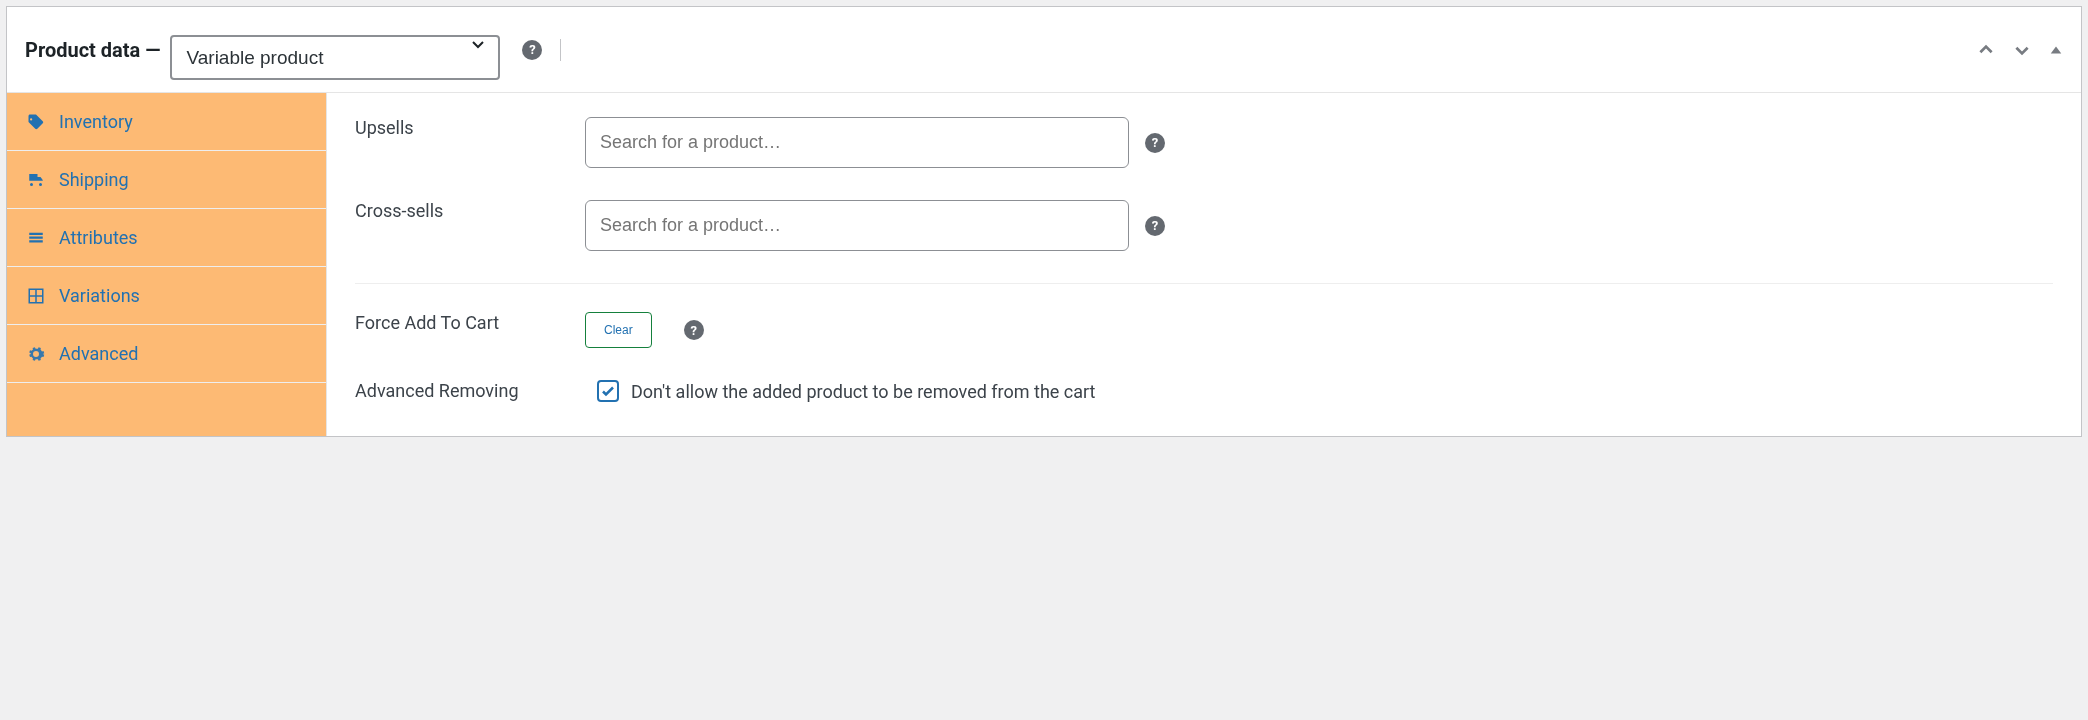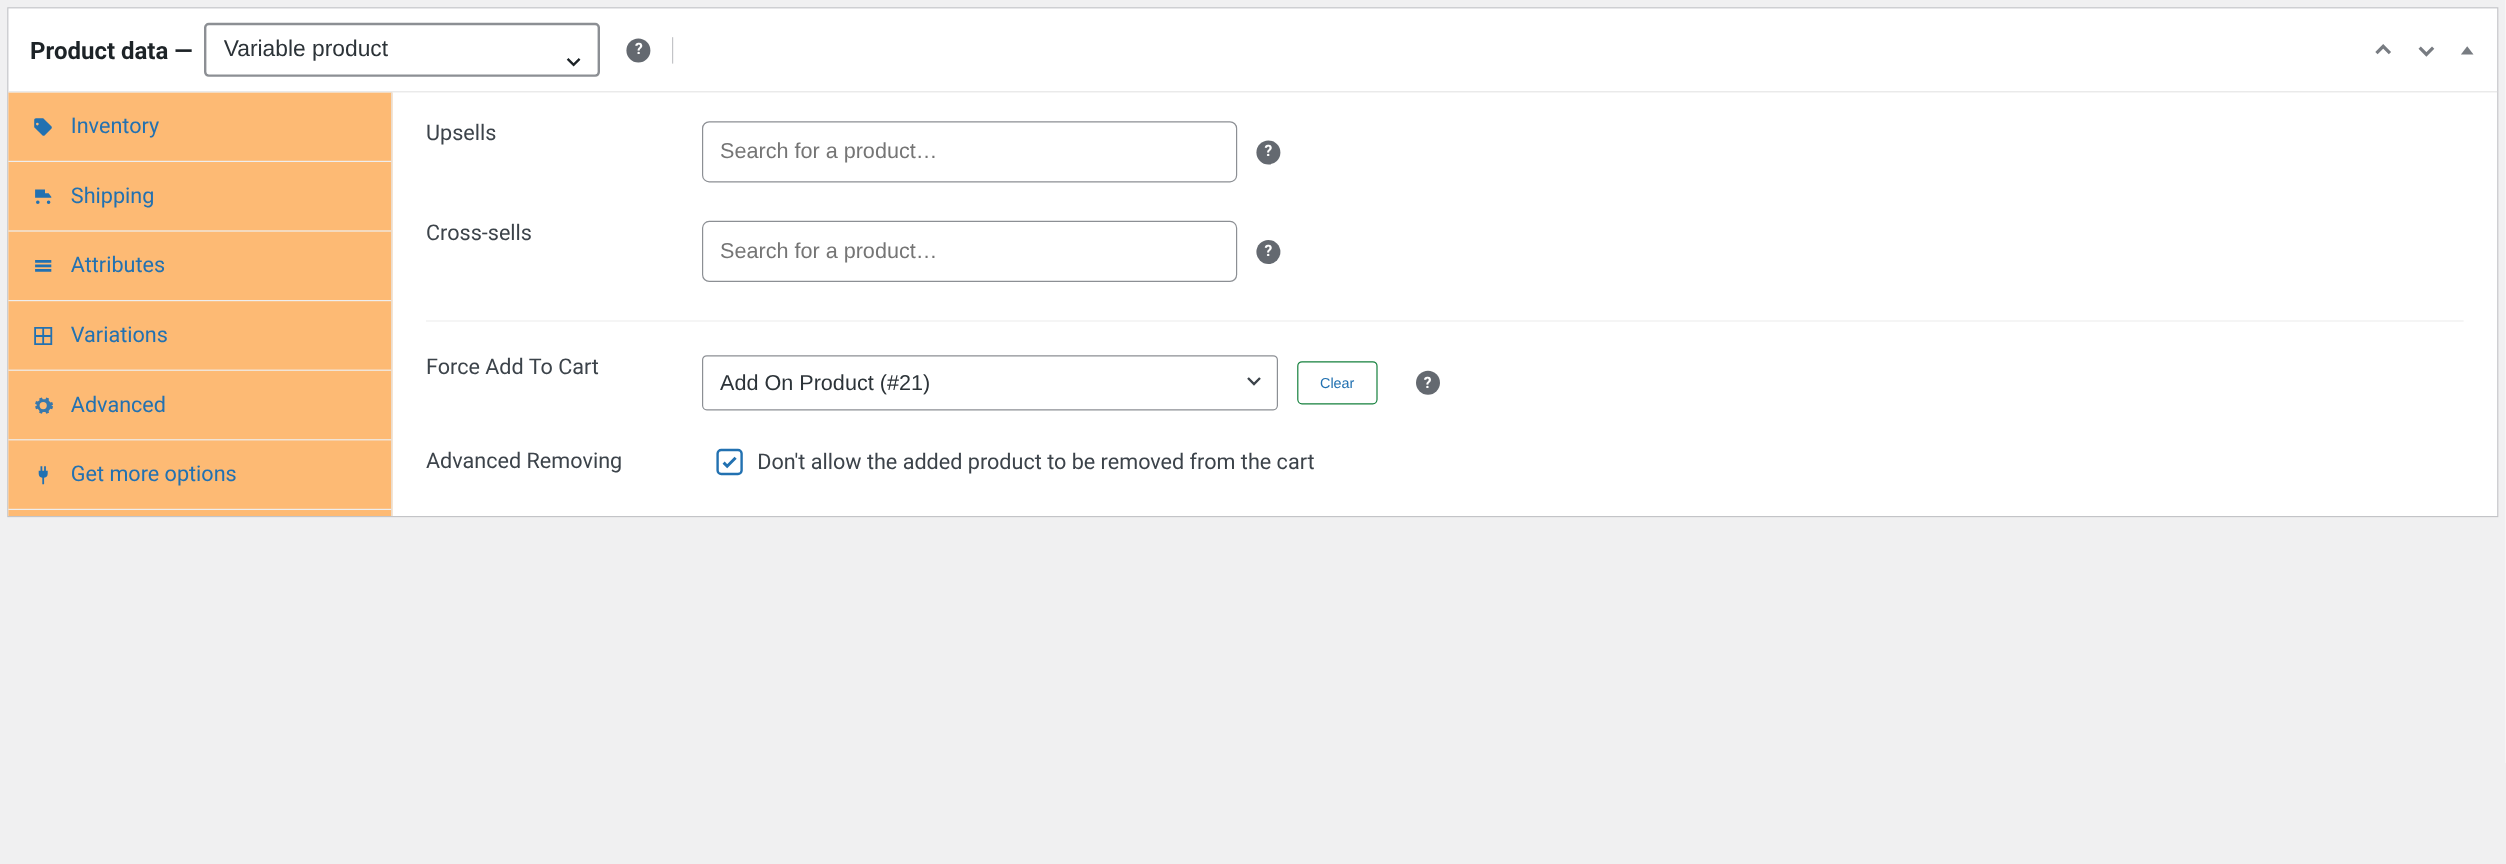--- a/index.html
+++ b/index.html
@@ -24,21 +24,22 @@
   }
   .panel-title {
     font-weight: 700;
     font-size: 20px;
     color: #1d2327;
     margin-right: 10px;
   }
   .select-wrap {
     position: relative;
     display: inline-flex;
-    align-items: flex-end;
+    align-items: flex-start;
+    margin-top: 16px;
   }
   .product-type-select {
     appearance: none;
     -webkit-appearance: none;
     border: 2px solid #8c8f94;
     border-radius: 4px;
     background: #fff;
     font-size: 19px;
     padding: 10px 48px 10px 14px;
     color: #2c3338;
@@ -125,21 +126,21 @@
     width: 230px;
     color: #3c434a;
     font-size: 18px;
   }
   .form-control {
     display: flex;
     align-items: center;
     gap: 16px;
   }
   .search-input {
-    width: 446px;
+    width: 544px;
     border: 1px solid #8c8f94;
     border-radius: 6px;
     padding: 14px 14px;
     font-size: 18px;
     color: #2c3338;
     background: #fff;
   }
   .search-input::placeholder { color: #757575; }
   .help-circle {
     width: 20px;
@@ -290,28 +291,20 @@
         <span>Variations</span>
       </li>
       <li class="tab">
         <span class="icon">
           <svg width="18" height="18" viewBox="0 0 24 24">
               <path fill="currentColor" d="M12 8a4 4 0 100 8 4 4 0 000-8zm9 4l2 1-1 3-2-.5L18 18l.5 2-3 1-1-2h-3l-1 2-3-1 .5-2L6 15.5 4 16l-1-3 2-1v-1L3 10l1-3 2 .5L8 6l-.5-2 3-1 1 2h3l1-2 3 1-.5 2L20 8.5 22 8l1 3-2 1z" opacity=".9"></path>
             </svg>
         </span>
         <span>Advanced</span>
       </li>
-      <li class="tab">
-        <span class="icon">
-          <svg width="18" height="18" viewBox="0 0 24 24">
-              <path fill="currentColor" d="M9 2v5H7v3a5 5 0 004 4.9V22h2v-7.1A5 5 0 0017 10V7h-2V2h-2v5h-2V2z"></path>
-            </svg>
-        </span>
-        <span>Get more options</span>
-      </li>
     </ul>
 
     <div class="content">
 
       <div class="form-row">
         <div class="form-label">Upsells</div>
         <div class="form-control">
           <input type="text" class="search-input" placeholder="Search for a product…" style="">
           <span class="help-circle">?</span>
         </div>
@@ -321,30 +314,20 @@
         <div class="form-label">Cross-sells</div>
         <div class="form-control">
           <input type="text" class="search-input" placeholder="Search for a product…" style="">
           <span class="help-circle">?</span>
         </div>
       </div>
 
       <div class="form-row section-divider-row">
         <div class="form-label">Force Add To Cart</div>
         <div class="form-control">
-          <span class="force-select-wrap">
-            <select class="force-select">
-              <option>Add On Product (#21)</option>
-            </select>
-            <span class="force-chev">
-              <svg width="16" height="16" viewBox="0 0 16 16">
-                  <path d="M3 6l5 5 5-5" fill="none" stroke="currentColor" stroke-width="2"></path>
-                </svg>
-            </span>
-          </span>
           <button class="clear-btn">Clear</button>
           <span class="help-circle" style="margin-left:16px;">?</span>
         </div>
       </div>
 
       <div class="form-row" style="margin-bottom:10px;">
         <div class="form-label">Advanced Removing</div>
         <div class="form-control">
           <label class="checkbox-wrap">
             <span class="chk">

